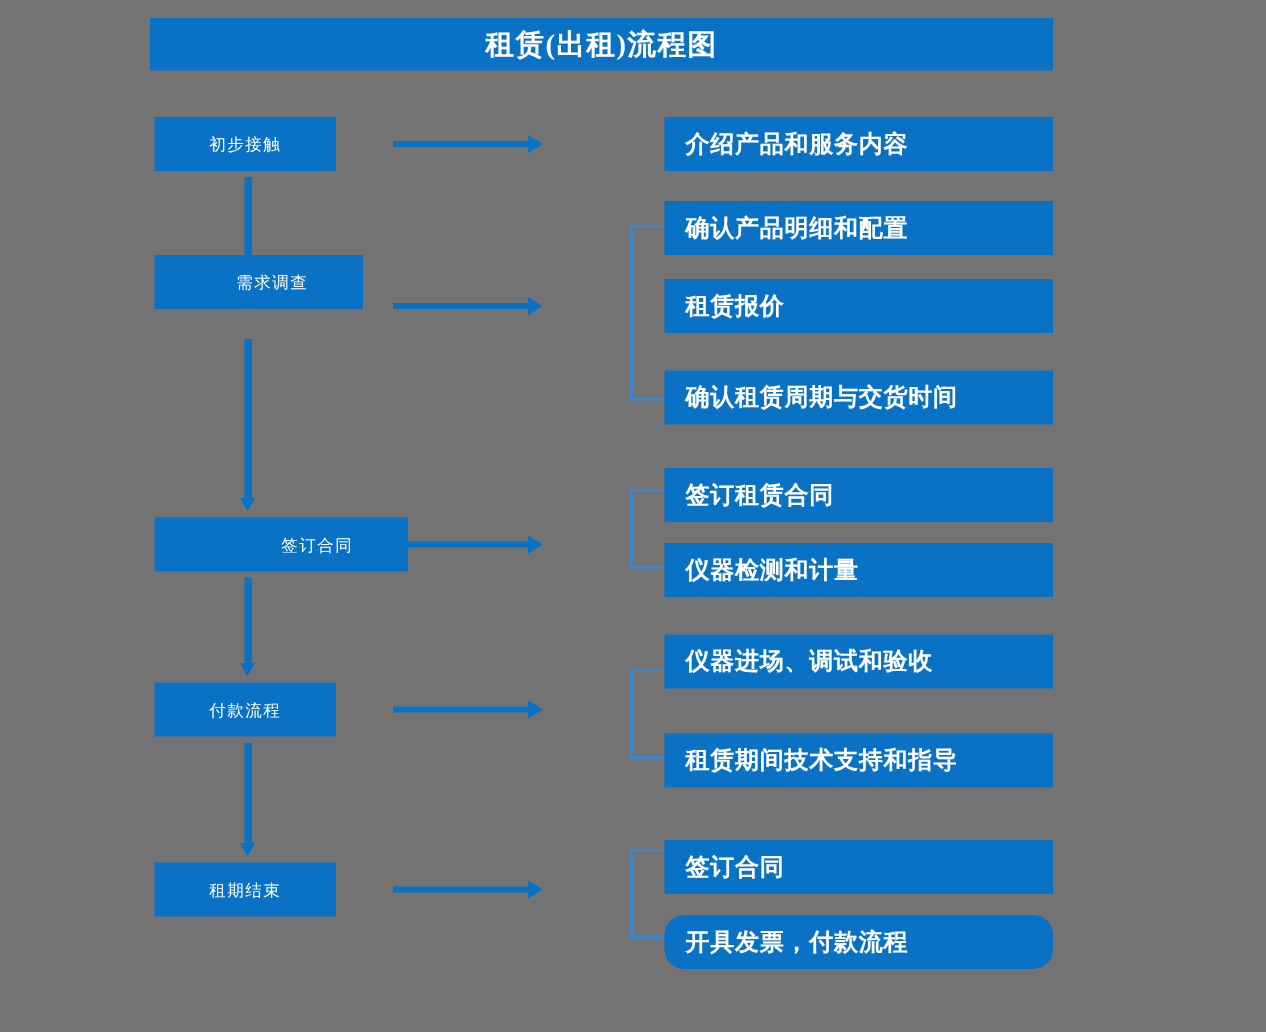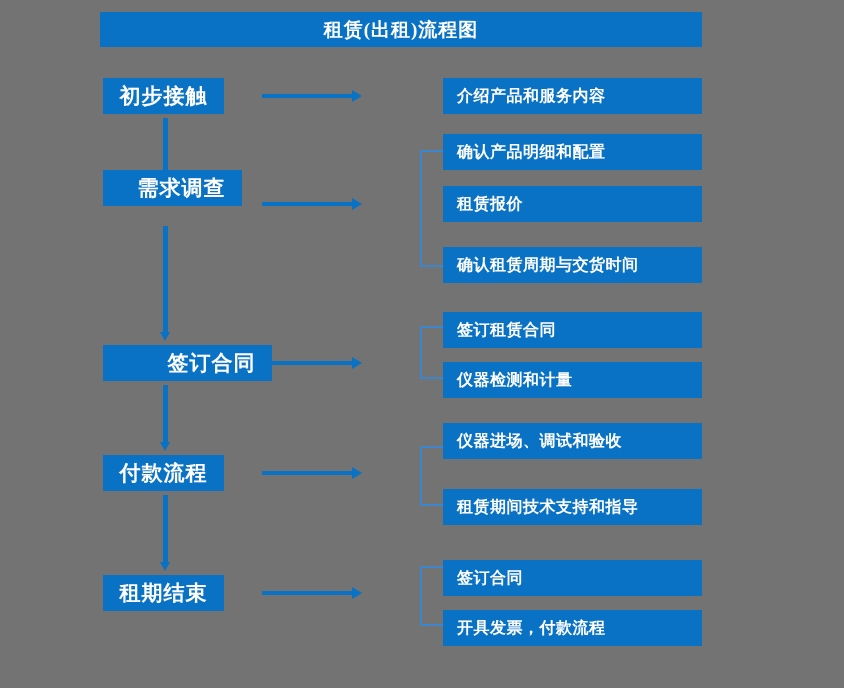--- a/index.html
+++ b/index.html
@@ -36,22 +36,22 @@
   }
 
   
   .stage-box {
     position: absolute;
     left: 103px;
     width: 121px;
     height: 36px;
     background: #0a72c4;
     color: #ffffff;
-    font-size: 21px;
-    font-weight: bold;
+    font-size: 11px;
+    font-weight: normal;
     display: flex;
     align-items: center;
     justify-content: center;
     letter-spacing: 1px;
   }
 
   
   .detail-box {
     position: absolute;
     left: 443px;
@@ -191,15 +191,15 @@
   <div class="detail-box" style="top:186px;">租赁报价</div>
   <div class="detail-box" style="top:247px;">确认租赁周期与交货时间</div>
 
   <div class="detail-box" style="top:312px;">签订租赁合同</div>
   <div class="detail-box" style="top:362px;">仪器检测和计量</div>
 
   <div class="detail-box" style="top:423px;">仪器进场、调试和验收</div>
   <div class="detail-box" style="top:489px;">租赁期间技术支持和指导</div>
 
   <div class="detail-box" style="top:560px;">签订合同</div>
-  <div class="detail-box" style="top:610px;">开具发票，付款流程</div>
+  <div class="detail-box" style="top:610px;border-radius:13px;">开具发票，付款流程</div>
 
 </div>
 
 </body></html>

